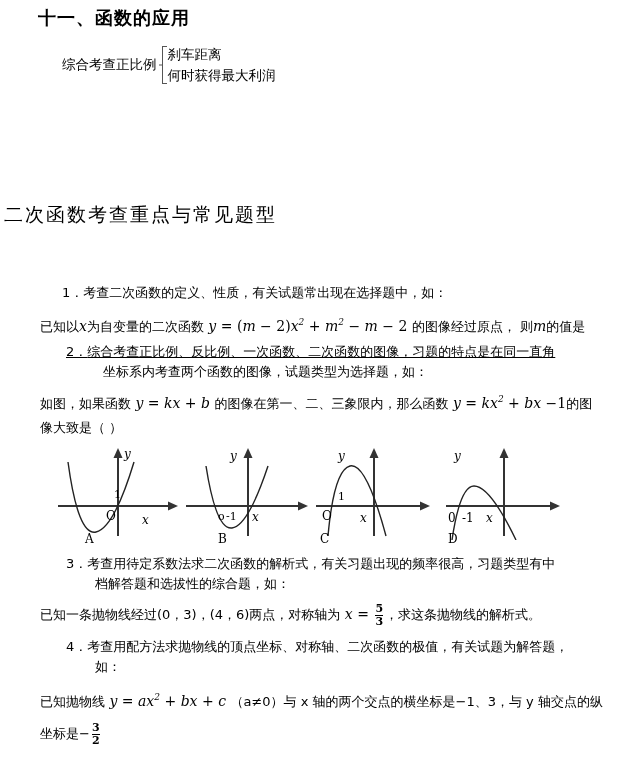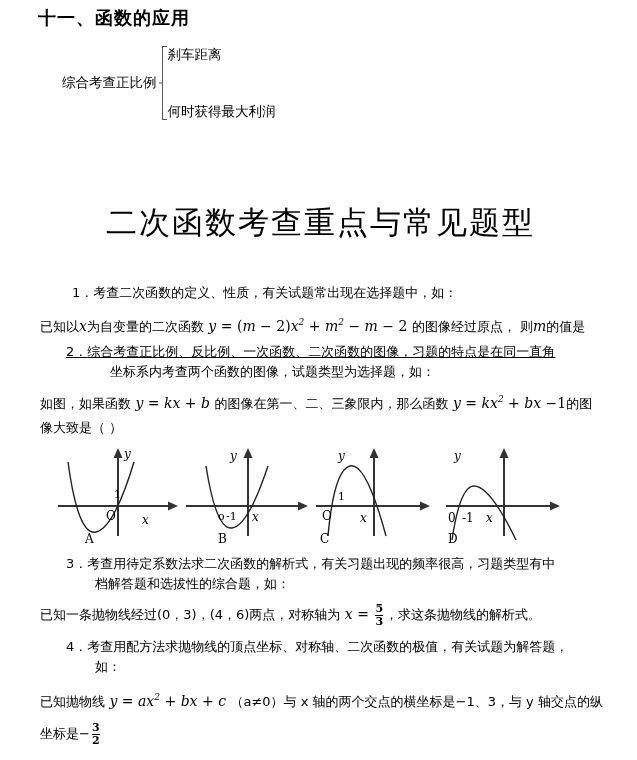--- a/index.html
+++ b/index.html
@@ -80,32 +80,30 @@
     background: #555;
   }
   .brace-top-hook { top: 2px; }
   .brace-bot-hook { bottom: 2px; }
   .brace-items {
     display: flex;
     flex-direction: column;
     justify-content: center;
     font-size: 13.5px;
     line-height: 21px;
-    gap: 36px;
   }
   .brace-items > div { white-space: nowrap; }
 
   
   .main-title {
     position: absolute;
     left: 4px;
     right: 0;
     top: 202px;
-    text-align: center;
-    font-size: 31px;
+    font-size: 19px;
     font-family: "DejaVu Serif", "Liberation Serif", serif;
     letter-spacing: 2px;
     white-space: nowrap;
   }
 
   
   .para {
     position: absolute;
     font-size: 13px;
     line-height: 19px;
@@ -177,32 +175,32 @@
       <span class="brace-bot-hook"></span>
     </span>
     <span class="brace-items">
       <div>刹车距离</div>
       <div>何时获得最大利润</div>
     </span>
   </div>
 
   <div class="main-title">二次函数考查重点与常见题型</div>
 
-  <div class="para" style="left:72px; top:283px;">
+  <div class="para" style="left:62px; top:283px;">
     <span>1．</span><span>考查二次函数的定义、性质，有关试题常出现在选择题中，如：</span>
   </div>
 
   <div class="para" style="left:40px; top:313px;">
     <span>已知以</span><span class="m">x</span><span>为自变量的二次函数</span><span class="mr">&nbsp;<i>y</i> = (<i>m</i> − 2)<i>x</i><span class="sup">2</span> + <i>m</i><span class="sup">2</span> − <i>m</i> − 2&nbsp;</span><span>的图像经过原点， 则</span><span class="m">m</span><span>的值是</span>
   </div>
 
   <div class="para" style="left:66px; top:342px;text-decoration:underline;">
     <span>2．</span><span>综合考查正比例、反比例、一次函数、二次函数的图像，习题的特点是在同一直角</span>
   </div>
-  <div class="para" style="left:110px; top:362px;">坐标系内考查两个函数的图像，试题类型为选择题，如：</div>
+  <div class="para" style="left:103px; top:362px;">坐标系内考查两个函数的图像，试题类型为选择题，如：</div>
 
   <div class="para" style="left:40px; top:390px;">
     <span>如图，如果函数</span><span class="mr">&nbsp;<i>y</i> = <i>kx</i> + <i>b</i>&nbsp;</span><span>的图像在第一、二、三象限内，那么函数</span><span class="mr">&nbsp;<i>y</i> = <i>kx</i><span class="sup">2</span> + <i>bx</i> −1</span><span>的图</span>
   </div>
   <div class="para" style="left:40px; top:418px;">像大致是（      ）</div>
 
   <div class="fig-row">
 
     <div class="fig" style="left:8px;">
       <svg width="128" height="96" viewBox="0 0 128 96">

